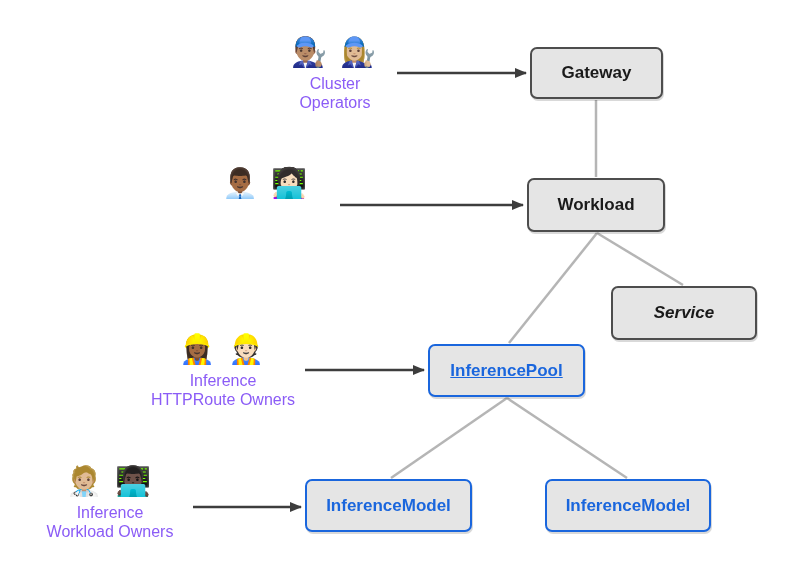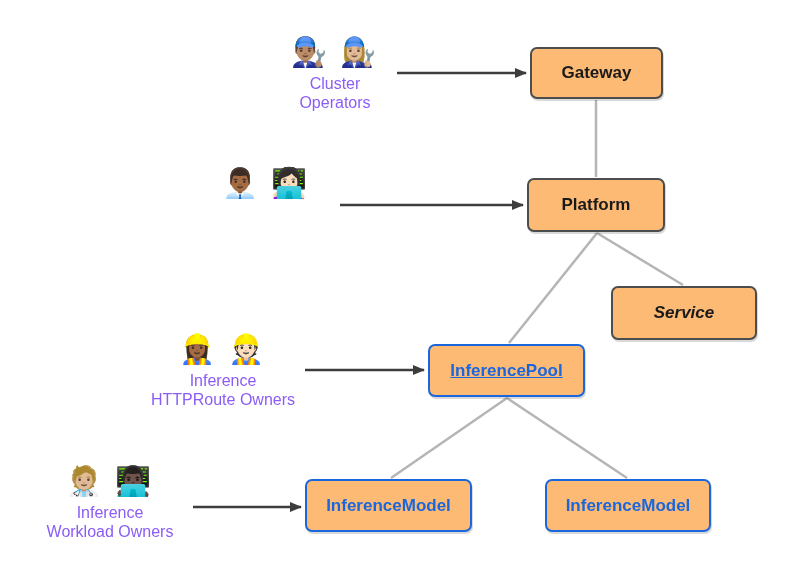--- a/index.html
+++ b/index.html
@@ -10,21 +10,21 @@
     font-family:"Liberation Sans", sans-serif;
     overflow:hidden;
   }
   .wires{position:absolute;left:0;top:0;width:800px;height:572px;}
   .wires line.gray{stroke:#b5b5b5;stroke-width:2.5;}
   .wires line.arrow{stroke:#3d3d3d;stroke-width:2.5;}
 
   .node{
     position:absolute;
     display:flex;align-items:center;justify-content:center;
-    background:#fdba74;
+    background:#e5e5e5;
     border-radius:7px;
     font-weight:700;font-size:17px;
     box-shadow:1px 2px 0 rgba(0,0,0,0.15);
     box-sizing:border-box;
   }
   .node.dark{border:2.5px solid #4d4d4d;color:#1a1a1a;}
   .node.blue{border:2.5px solid #1a66dd;color:#1a66dd;}
 
   .n-gateway{left:530px;top:47px;width:133px;height:52px;}
   .n-httproute{left:527px;top:178px;width:138px;height:54px;}
@@ -90,21 +90,21 @@
     <div class="label">
       <div>Inference</div>
       <div>Workload Owners</div>
     </div>
   </div>
 
   <div class="node dark n-gateway">
     <span>Gateway</span>
   </div>
   <div class="node dark n-httproute">
-    <span>Platform</span>
+    <span>Workload</span>
   </div>
   <div class="node dark n-service">
     <span>Service</span>
   </div>
   <div class="node blue n-inferencepool">
     <span>InferencePool</span>
   </div>
   <div class="node blue n-inferencemodel-left">
     <span>InferenceModel</span>
   </div>

